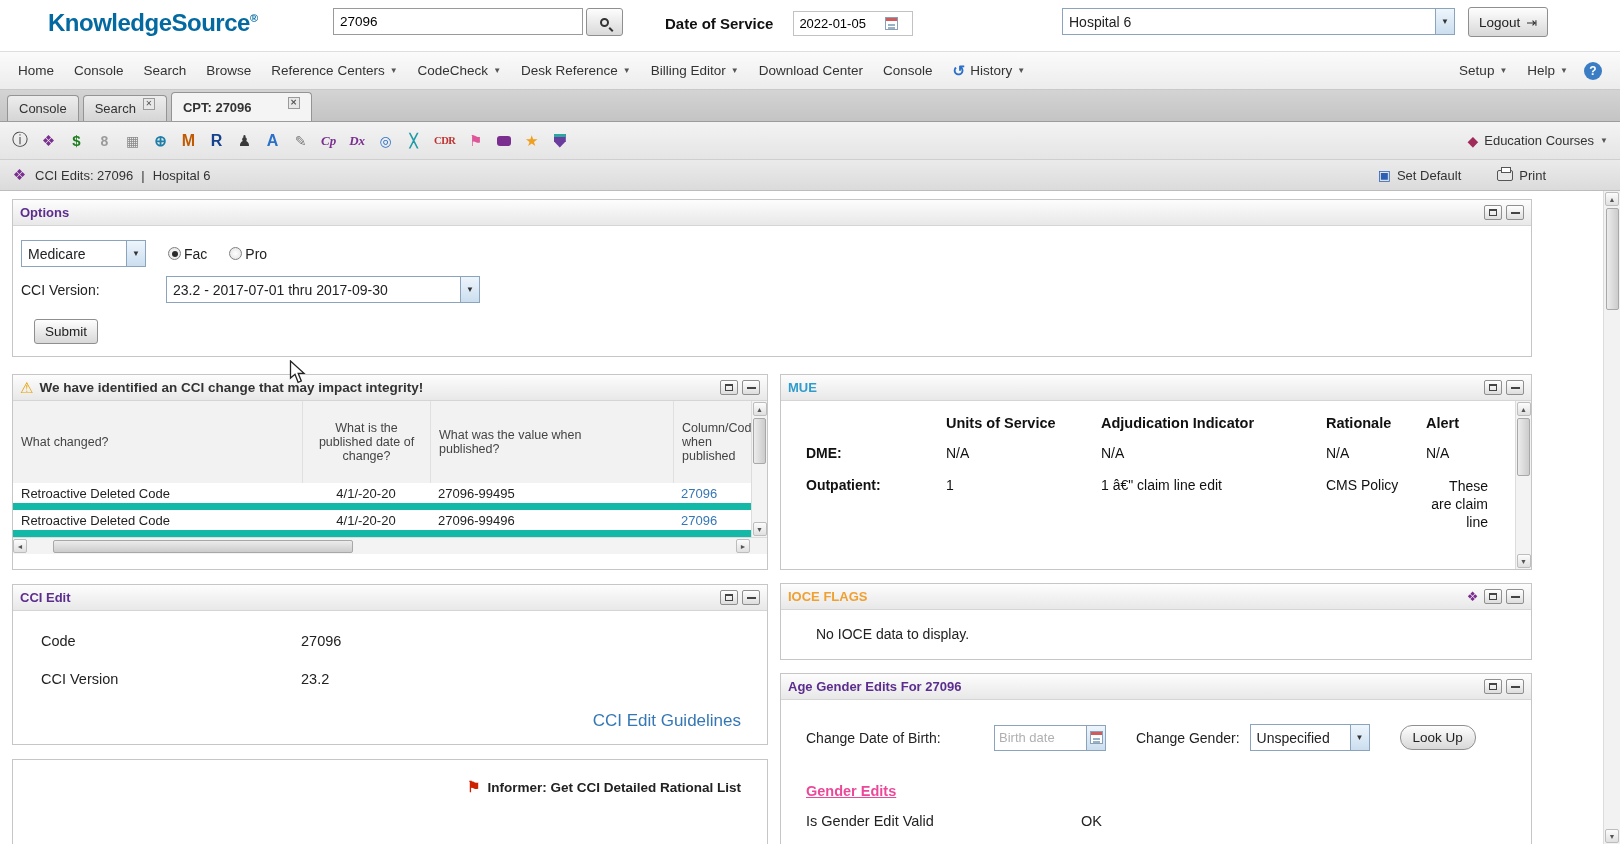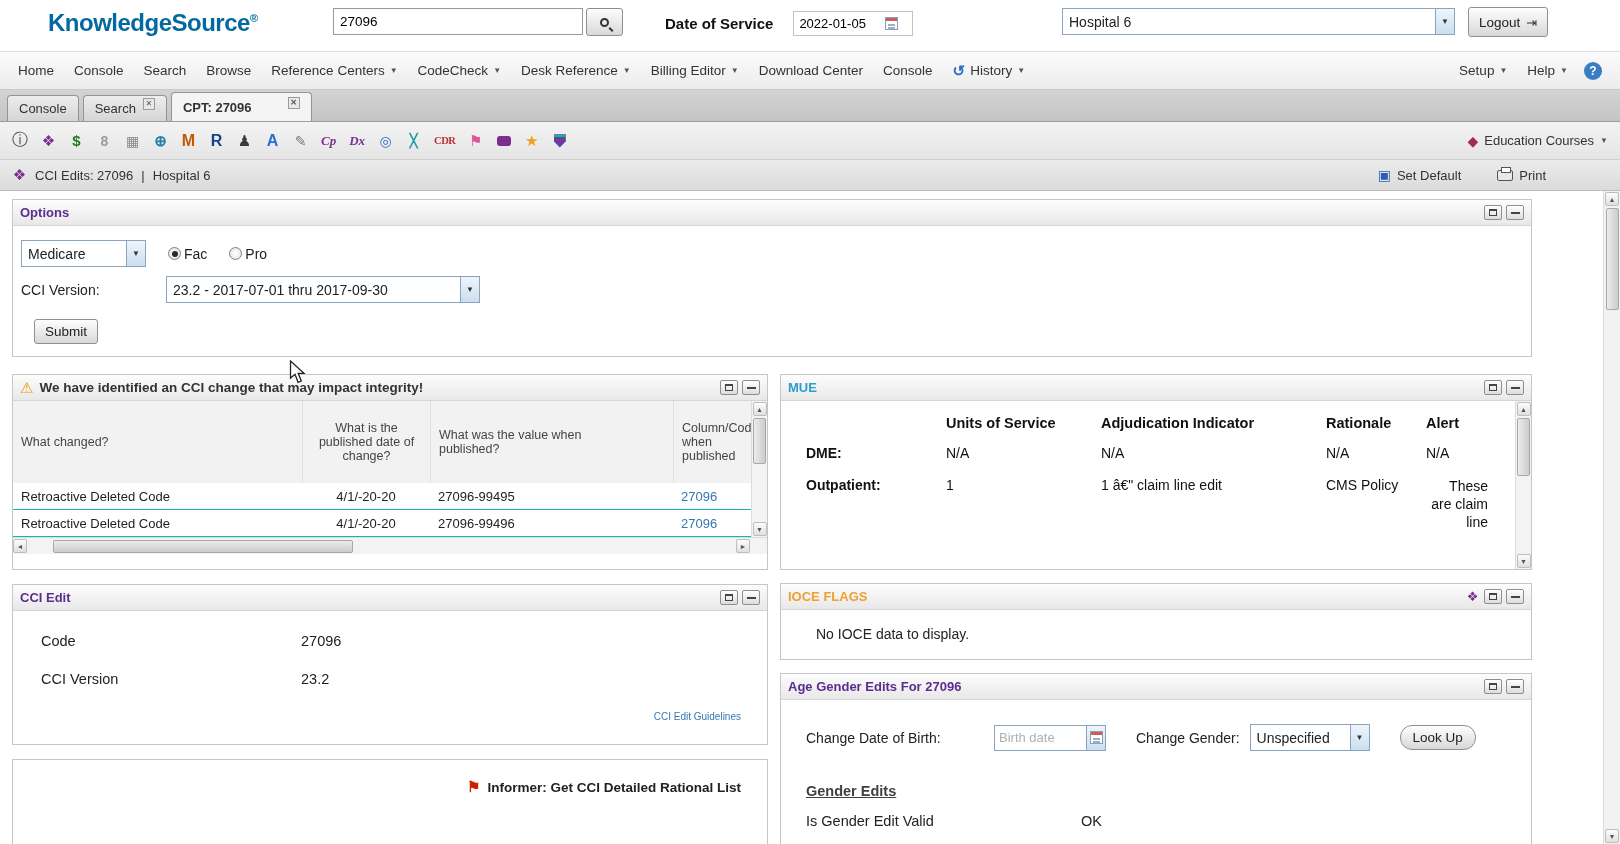--- a/index.html
+++ b/index.html
@@ -112,21 +112,21 @@
 
   
   .warn-panel { height:196px; }
   .warn-body { display:flex; height:136px; }
   .wt { flex:1; overflow:hidden; }
   .wt-h { display:grid; grid-template-columns:289px 128px 243px 1fr; background:#f2f2f2; height:82px; font-size:12.5px; color:#444; }
   .wt-h > div { border-left:1px solid #e0e0e0; padding:4px 8px; display:flex; align-items:center; overflow:hidden; }
   .wt-h > div:first-child { border-left:none; }
   .wt-hc { justify-content:center; text-align:center; }
   .wt-r { display:grid; grid-template-columns:289px 128px 243px 1fr; height:27px; align-items:center;
-    border-bottom:1px solid #14b8a6; font-size:13px; color:#222; }
+    border-bottom:7px solid #14b8a6; font-size:13px; color:#222; }
   .wt-r > div { padding:0 8px; white-space:nowrap; overflow:hidden; }
   .wt-rc { text-align:center; }
 
   
   .sb-v { width:16px; background:#f3f3f3; border-left:1px solid #dcdcdc; display:flex; flex-direction:column;
     align-items:center; gap:2px; padding:1px 0; flex:none; }
   .sb-ar { font-size:7px; color:#555; width:14px; height:14px; background:linear-gradient(#fcfcfc,#e0e0e0);
     border:1px solid #bdbdbd; border-radius:2px; display:flex; align-items:center; justify-content:center; cursor:pointer; flex:none; }
   .sb-th-v { width:13px; background:linear-gradient(90deg,#ececec,#cccccc); border:1px solid #a8a8a8; border-radius:2px; cursor:pointer; }
   .sb-sp { flex:1; }
@@ -142,39 +142,39 @@
   .mue-t { flex:1; padding:14px 0 0 25px; font-size:14px; color:#111; overflow:hidden; }
   .mue-row, .mue-hrow { display:grid; grid-template-columns:140px 155px 225px 100px 62px; margin-bottom:16px; align-items:start; }
   .mue-hrow { font-weight:bold; font-size:14.5px; margin-bottom:14px; }
   .mue-lbl { font-weight:bold; }
   .mue-alert { line-height:1.3;text-align:right; }
 
   
   .cciedit-panel { height:161px; }
   .kv { display:flex; margin:22px 0 0 28px; font-size:14.5px; color:#222; }
   .kv-l { width:260px; }
-  .guid { text-align:right; padding:24px 26px 0 0; font-size:10px; }
+  .guid { text-align:right; padding:24px 26px 0 0; font-size:17px; }
 
   
   .ioce-panel { height:77px; }
   .ioce-body { padding:16px 0 0 35px; font-size:14px; color:#222; }
 
   
   .ag-panel { height:240px; }
   .ag-row { display:flex; align-items:center; margin:24px 0 0 25px; font-size:14px; color:#222; }
   .ag-lbl1 { width:188px; }
   .ag-inwrap { width:112px; height:26px; border:1px solid #8ba4bd; display:inline-flex; align-items:stretch; background:#fff; }
   .ag-in { border:none; outline:none; flex:1; min-width:0; padding:0 4px; font-size:13px; font-family:inherit; color:#333; }
   .ag-in::placeholder { color:#b0b0b0; }
   .ag-calbtn { width:19px; border-left:1px solid #8ba4bd; background:linear-gradient(#eef5fc,#cbdeef);
     display:flex; align-items:center; justify-content:center; cursor:pointer; }
   .ag-lbl2 { margin-left:30px; }
   .ag-sel { width:120px; margin-left:10px; }
   .ag-btn { margin-left:30px; padding:4px 12px;border-radius:12px; }
-  .ag-h { margin:32px 0 0 25px; font-size:14.5px; font-weight:bold; text-decoration:underline; color:#404040; }
+  .ag-h { margin:32px 0 0 25px; font-size:14.5px; font-weight:bold; text-decoration:underline; color:#ec4899; }
   .ag-kv { display:flex; margin:14px 0 0 25px; font-size:14.5px; color:#222; }
   .ag-kv .kv-l { width:275px; }
 
   
   .facility-panel { height:152px; }
   .fac-body { display:flex; justify-content:flex-end; align-items:center; gap:7px;
     padding:18px 26px 0 0; font-size:13.5px; font-weight:bold; color:#222; }
   .ic-flag { color:#cc2200; font-size:15px; }
 
   

